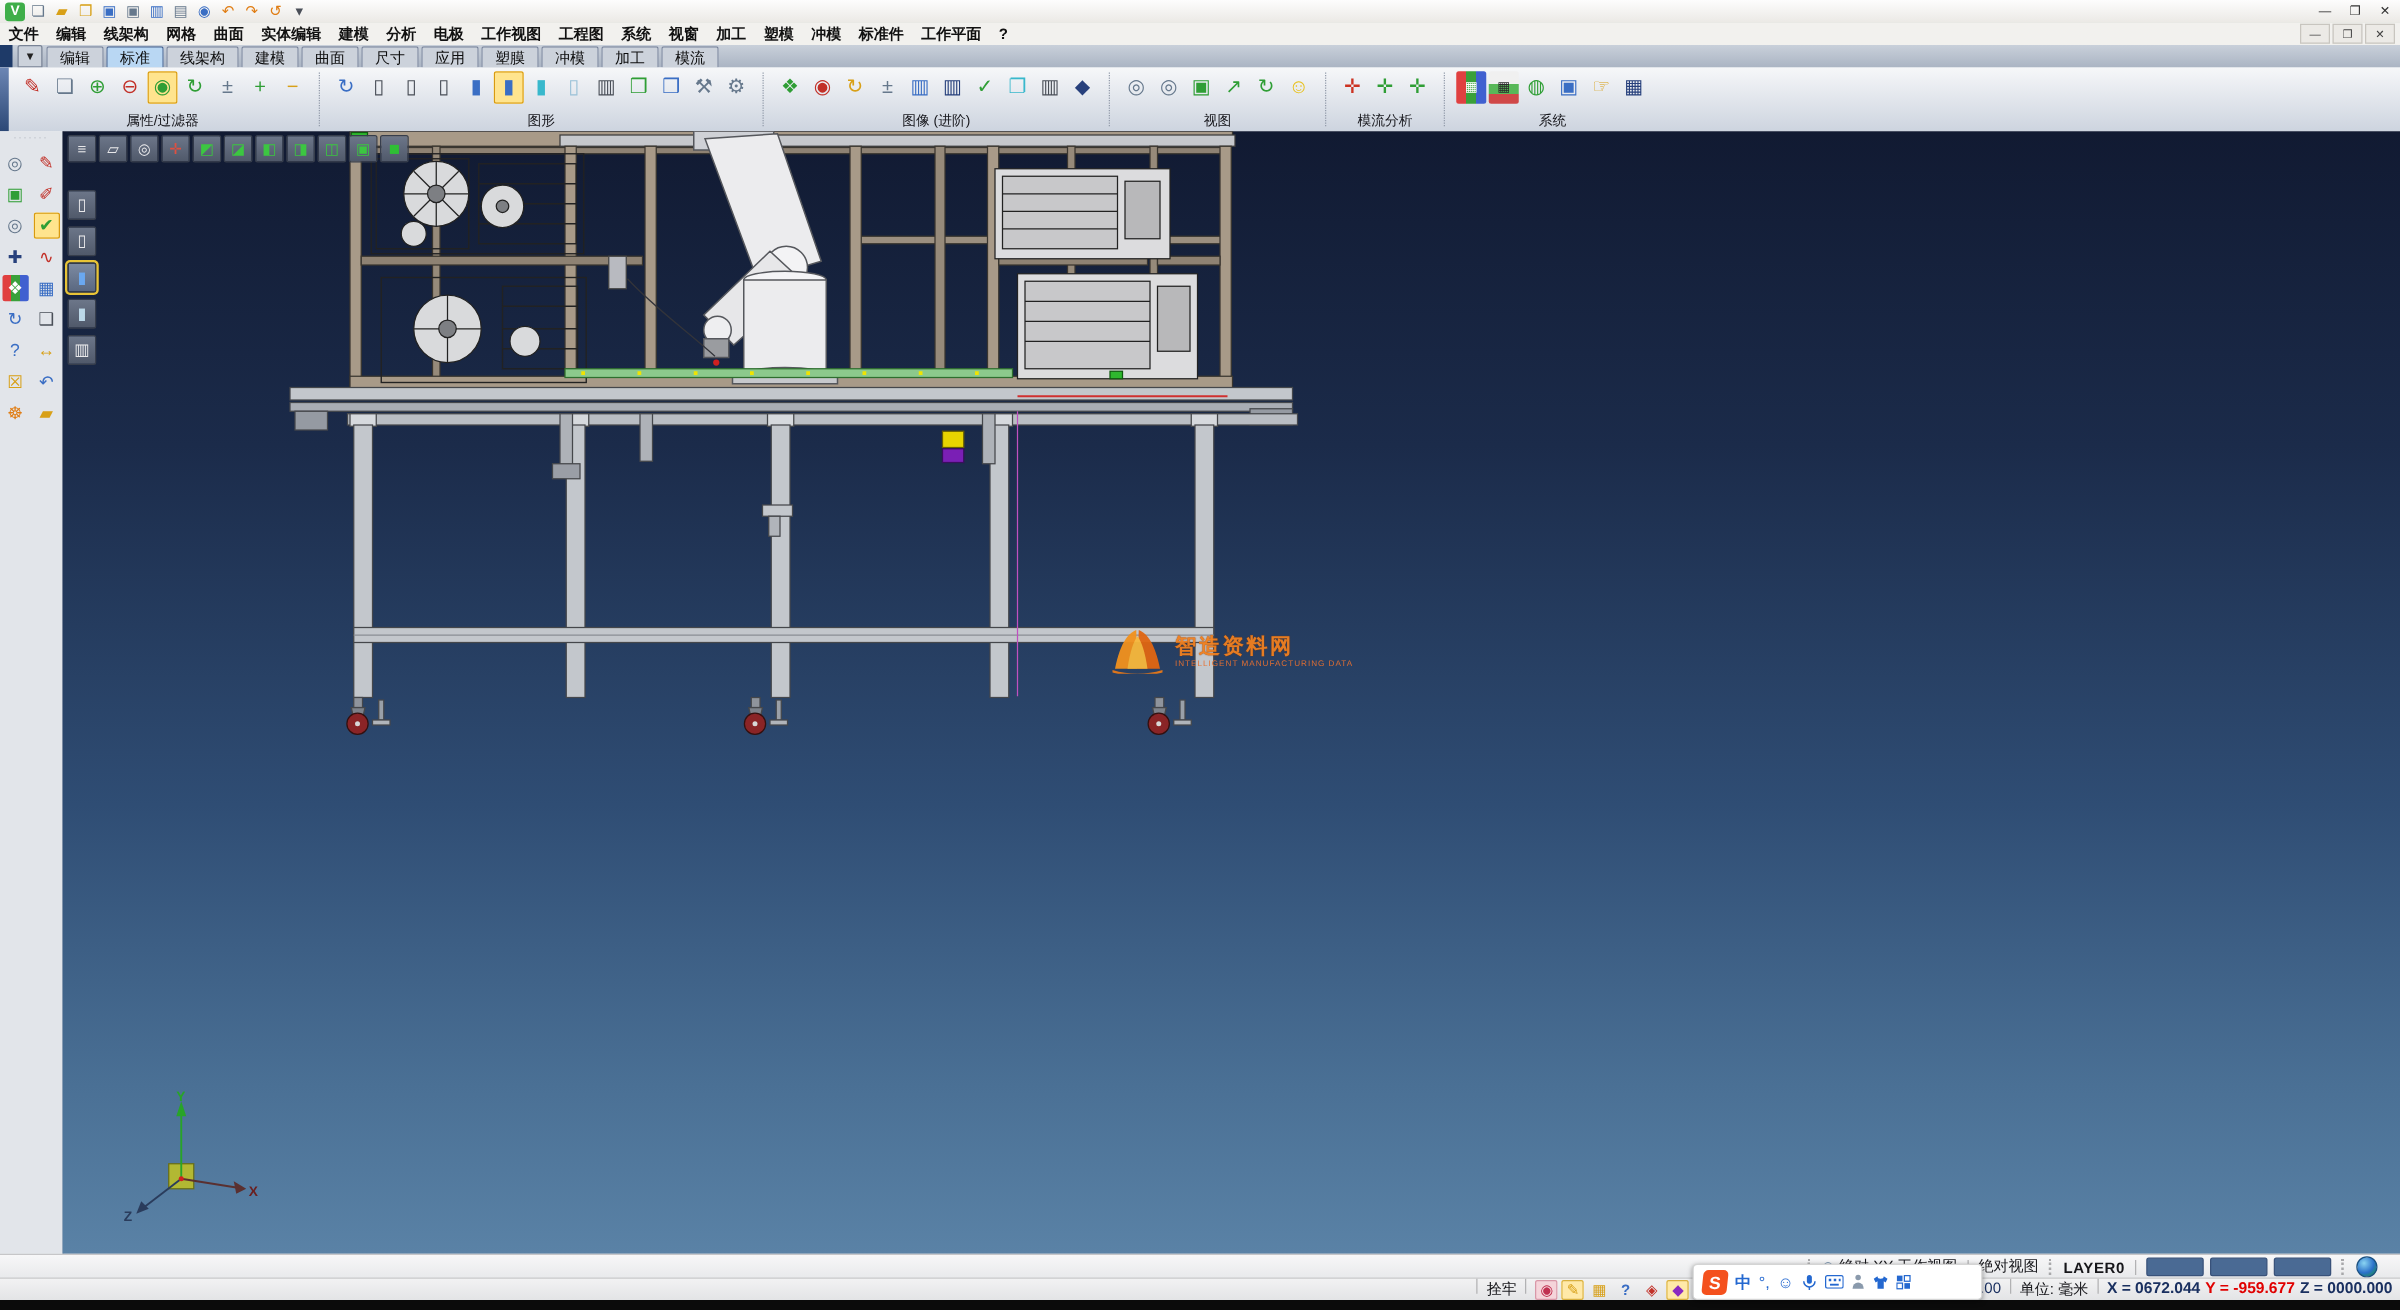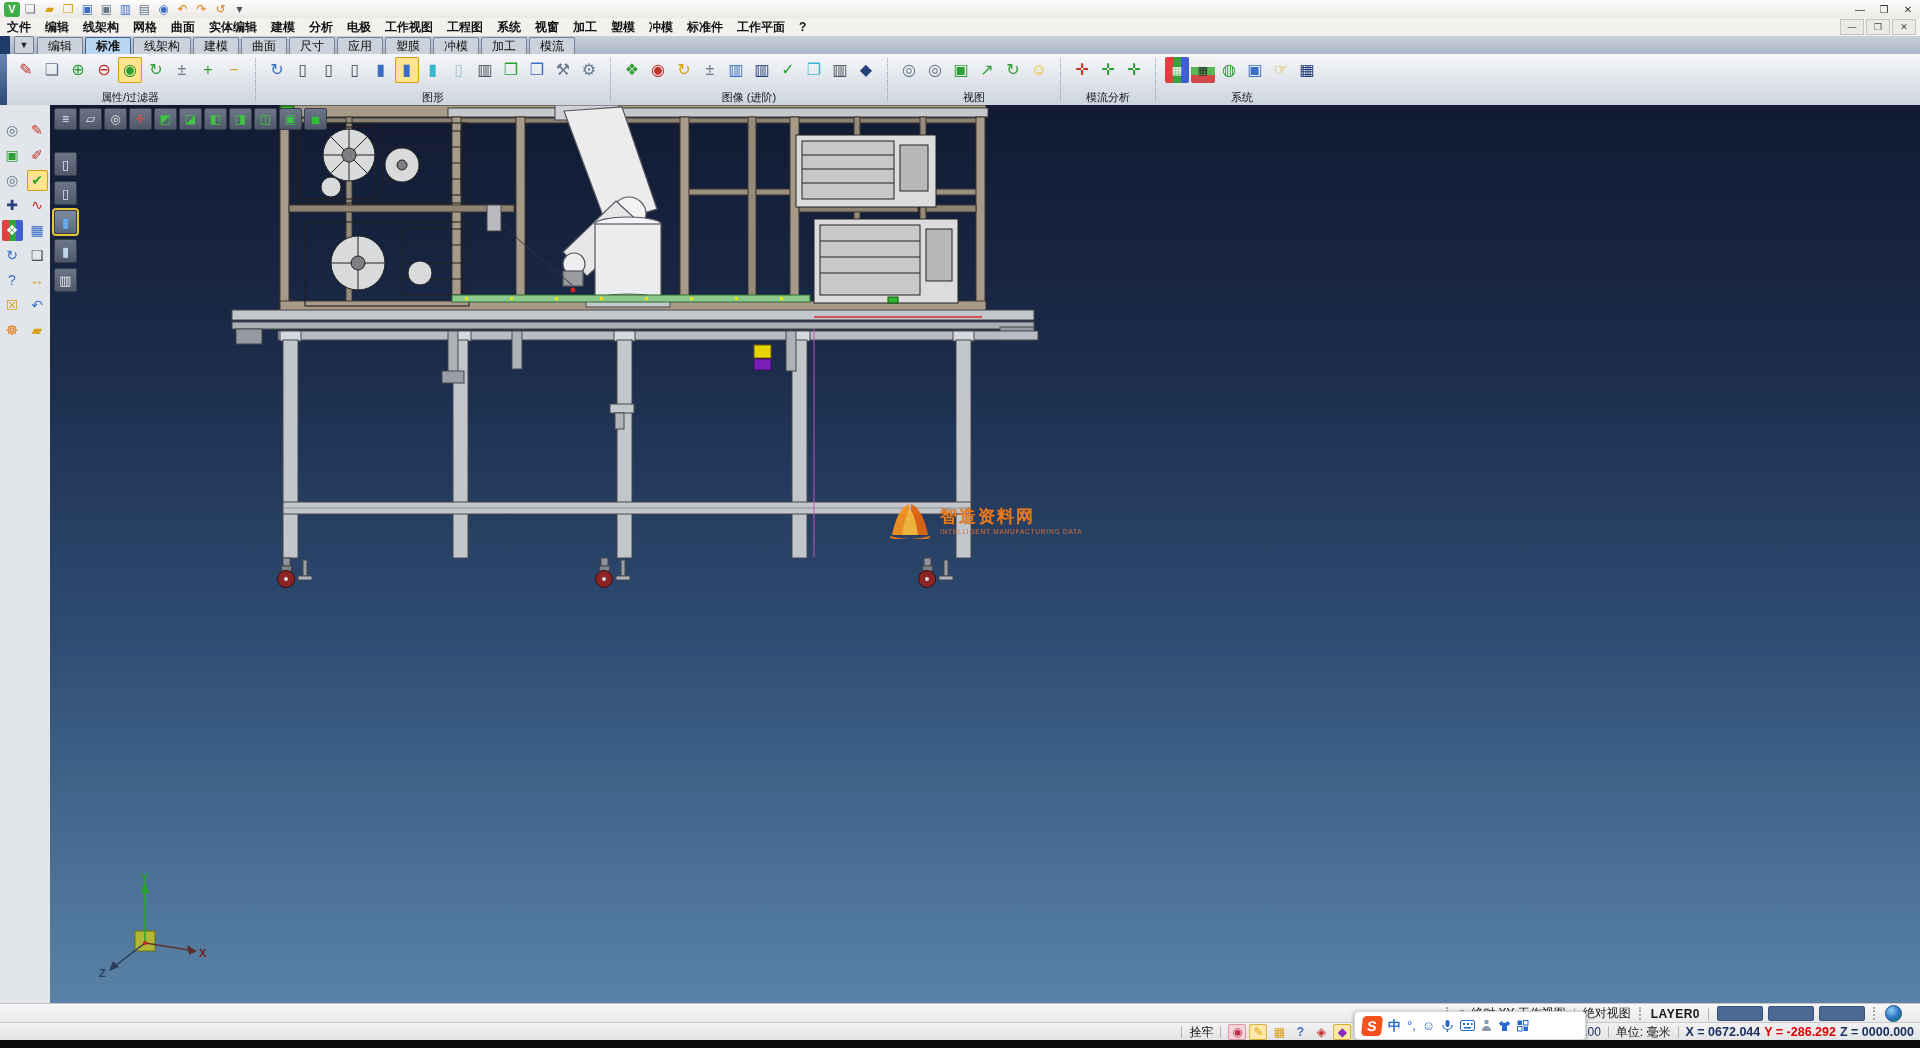--- a/index.html
+++ b/index.html
@@ -19,21 +19,21 @@
   .menubar{position:absolute;top:18px;left:0;right:0;height:18px;background:#f2f1ee;border-bottom:1px solid #cfccc6;display:flex;align-items:center;font-size:12px;color:#111;}
   .menu-item{padding:0 7px;line-height:18px;font-weight:bold;}
   .mdi-controls{margin-left:auto;display:flex;padding-right:4px;}
   .mdic{width:22px;height:14px;line-height:14px;text-align:center;font-size:9px;color:#444;border:1px solid #c8c5bf;background:#eceae6;margin-left:2px;}
 
   
   .tabrow{position:absolute;top:36px;left:0;right:0;height:18px;background:linear-gradient(#c9d0da,#aab4c3);display:flex;align-items:flex-end;font-size:12px;}
   .tab-dark{width:10px;height:18px;background:#1e3a68;}
   .tab-arrow{width:18px;height:16px;line-height:16px;text-align:center;font-size:9px;color:#222;border:1px solid #7a8496;background:#ccd2db;margin:0 3px 0 4px;border-radius:2px 2px 0 0;}
   .tab{padding:0 10px;height:16px;line-height:16px;border:1px solid #77829a;border-bottom:none;margin-right:2px;background:#ccd2db;border-radius:2px 2px 0 0;color:#0c0c0c;}
-  .tab.active{background:#b9d7f3;font-weight:bold;border-color:#44608e;}
+  .tab.active{background:#b9d7f3;font-weight:normal;border-color:#44608e;}
 
   
   .ribbon{position:absolute;top:54px;left:0;right:0;height:51px;background:linear-gradient(#f6f7f9,#cdd4df);display:flex;align-items:stretch;}
   .ribbon-edge{width:7px;background:linear-gradient(#6c86b4,#2c4876);}
   .rgroup{display:flex;flex-direction:column;justify-content:space-between;padding:3px 6px 1px;}
   .g-icons{display:flex;align-items:center;}
   .ric{width:24px;height:26px;line-height:26px;text-align:center;font-size:16px;margin:0 1px;border-radius:2px;}
   .g-label{text-align:center;font-size:11px;color:#15151a;height:14px;line-height:14px;white-space:nowrap;}
   .g-sep{border-left:1px dotted #939cab;margin:4px 2px;}
 
@@ -66,21 +66,21 @@
   
   .watermark{position:absolute;left:838px;top:396px;display:flex;align-items:center;gap:8px;opacity:.95;}
   .wm-text{display:flex;flex-direction:column;}
   .wm-title{font-size:17px;font-weight:bold;color:#f08020;letter-spacing:2px;text-shadow:0 0 1px #803808;line-height:23px;}
   .wm-sub{font-size:6.5px;color:#e87030;letter-spacing:.8px;}
 
   .triad{position:absolute;left:35px;top:768px;}
 
   
   .status1{position:absolute;top:1003px;left:0;right:0;height:19px;background:linear-gradient(#f7f7f8,#e8e9eb);border-top:1px solid #c6c6c8;display:flex;align-items:center;justify-content:flex-end;font-size:12px;color:#16161a;gap:5px;padding-right:18px;}
-  .status2{position:absolute;top:1022px;left:0;right:0;height:18px;background:linear-gradient(#f2f2f3,#e2e3e5);border-top:1px solid #cacacc;display:flex;align-items:center;font-size:12px;color:#16161a;gap:4px;padding-right:6px;}
+  .status2{position:absolute;top:1022px;left:0;right:0;height:18px;background:linear-gradient(#f2f2f3,#e2e3e5);border-top:1px solid #cacacc;display:flex;font-size:12px;color:#16161a;gap:4px;padding-right:6px;}
   .vsep{width:1px;height:12px;background:#b2b2b4;margin:0 3px;}
   .dsep{width:2px;height:13px;border-left:2px dotted #a8a8aa;margin:0 3px;}
   .chip{display:flex;align-items:center;gap:4px;white-space:nowrap;}
   .chip-ic{color:#5a7a9a;font-size:11px;}
   .layer-label{font-weight:bold;letter-spacing:.5px;}
   .swatch{width:44px;height:13px;background:#4a6a94;border:1px solid #39527a;border-radius:2px;}
   .globe{width:15px;height:15px;border-radius:50%;background:radial-gradient(circle at 35% 30%,#8ad4f2,#2a70c8 55%,#18953e 95%);border:1px solid #1a5080;}
   .st-ic{width:18px;height:16px;line-height:16px;text-align:center;font-size:12px;border-radius:2px;}
   .st-pink{background:#f5d4da;box-shadow:inset 0 0 0 1px #d898a8;color:#c03050;}
   .st-yellow{background:#ffe9a8;box-shadow:inset 0 0 0 1px #d8b040;}
@@ -513,21 +513,21 @@
         <span class="st-ic ic-purple st-yellow">◆</span>
         <span class="st-ic ic-green">●</span>
         <span class="st-ic ic-navy">▦</span>
       </div>
     <span style="width:104px"></span>
     <span class="scale-text">ES: 1.00  PS: 1.00</span>
     <span class="vsep"></span>
     <span>单位: 毫米</span>
     <span class="vsep"></span>
     <span class="coord">X = 0672.044</span>
-    <span class="coord coord-y">Y = -286.292</span>
+    <span class="coord coord-y">Y = -959.677</span>
     <span class="coord">Z = 0000.000</span>
   </div>
 
   <div class="blackbar"></div>
 
   <div class="ime">
     <span class="ime-logo">S</span>
     <span class="ime-ic" style="font-weight:bold">中</span>
     <span class="ime-ic">°,</span>
     <span class="ime-ic">☺</span>

